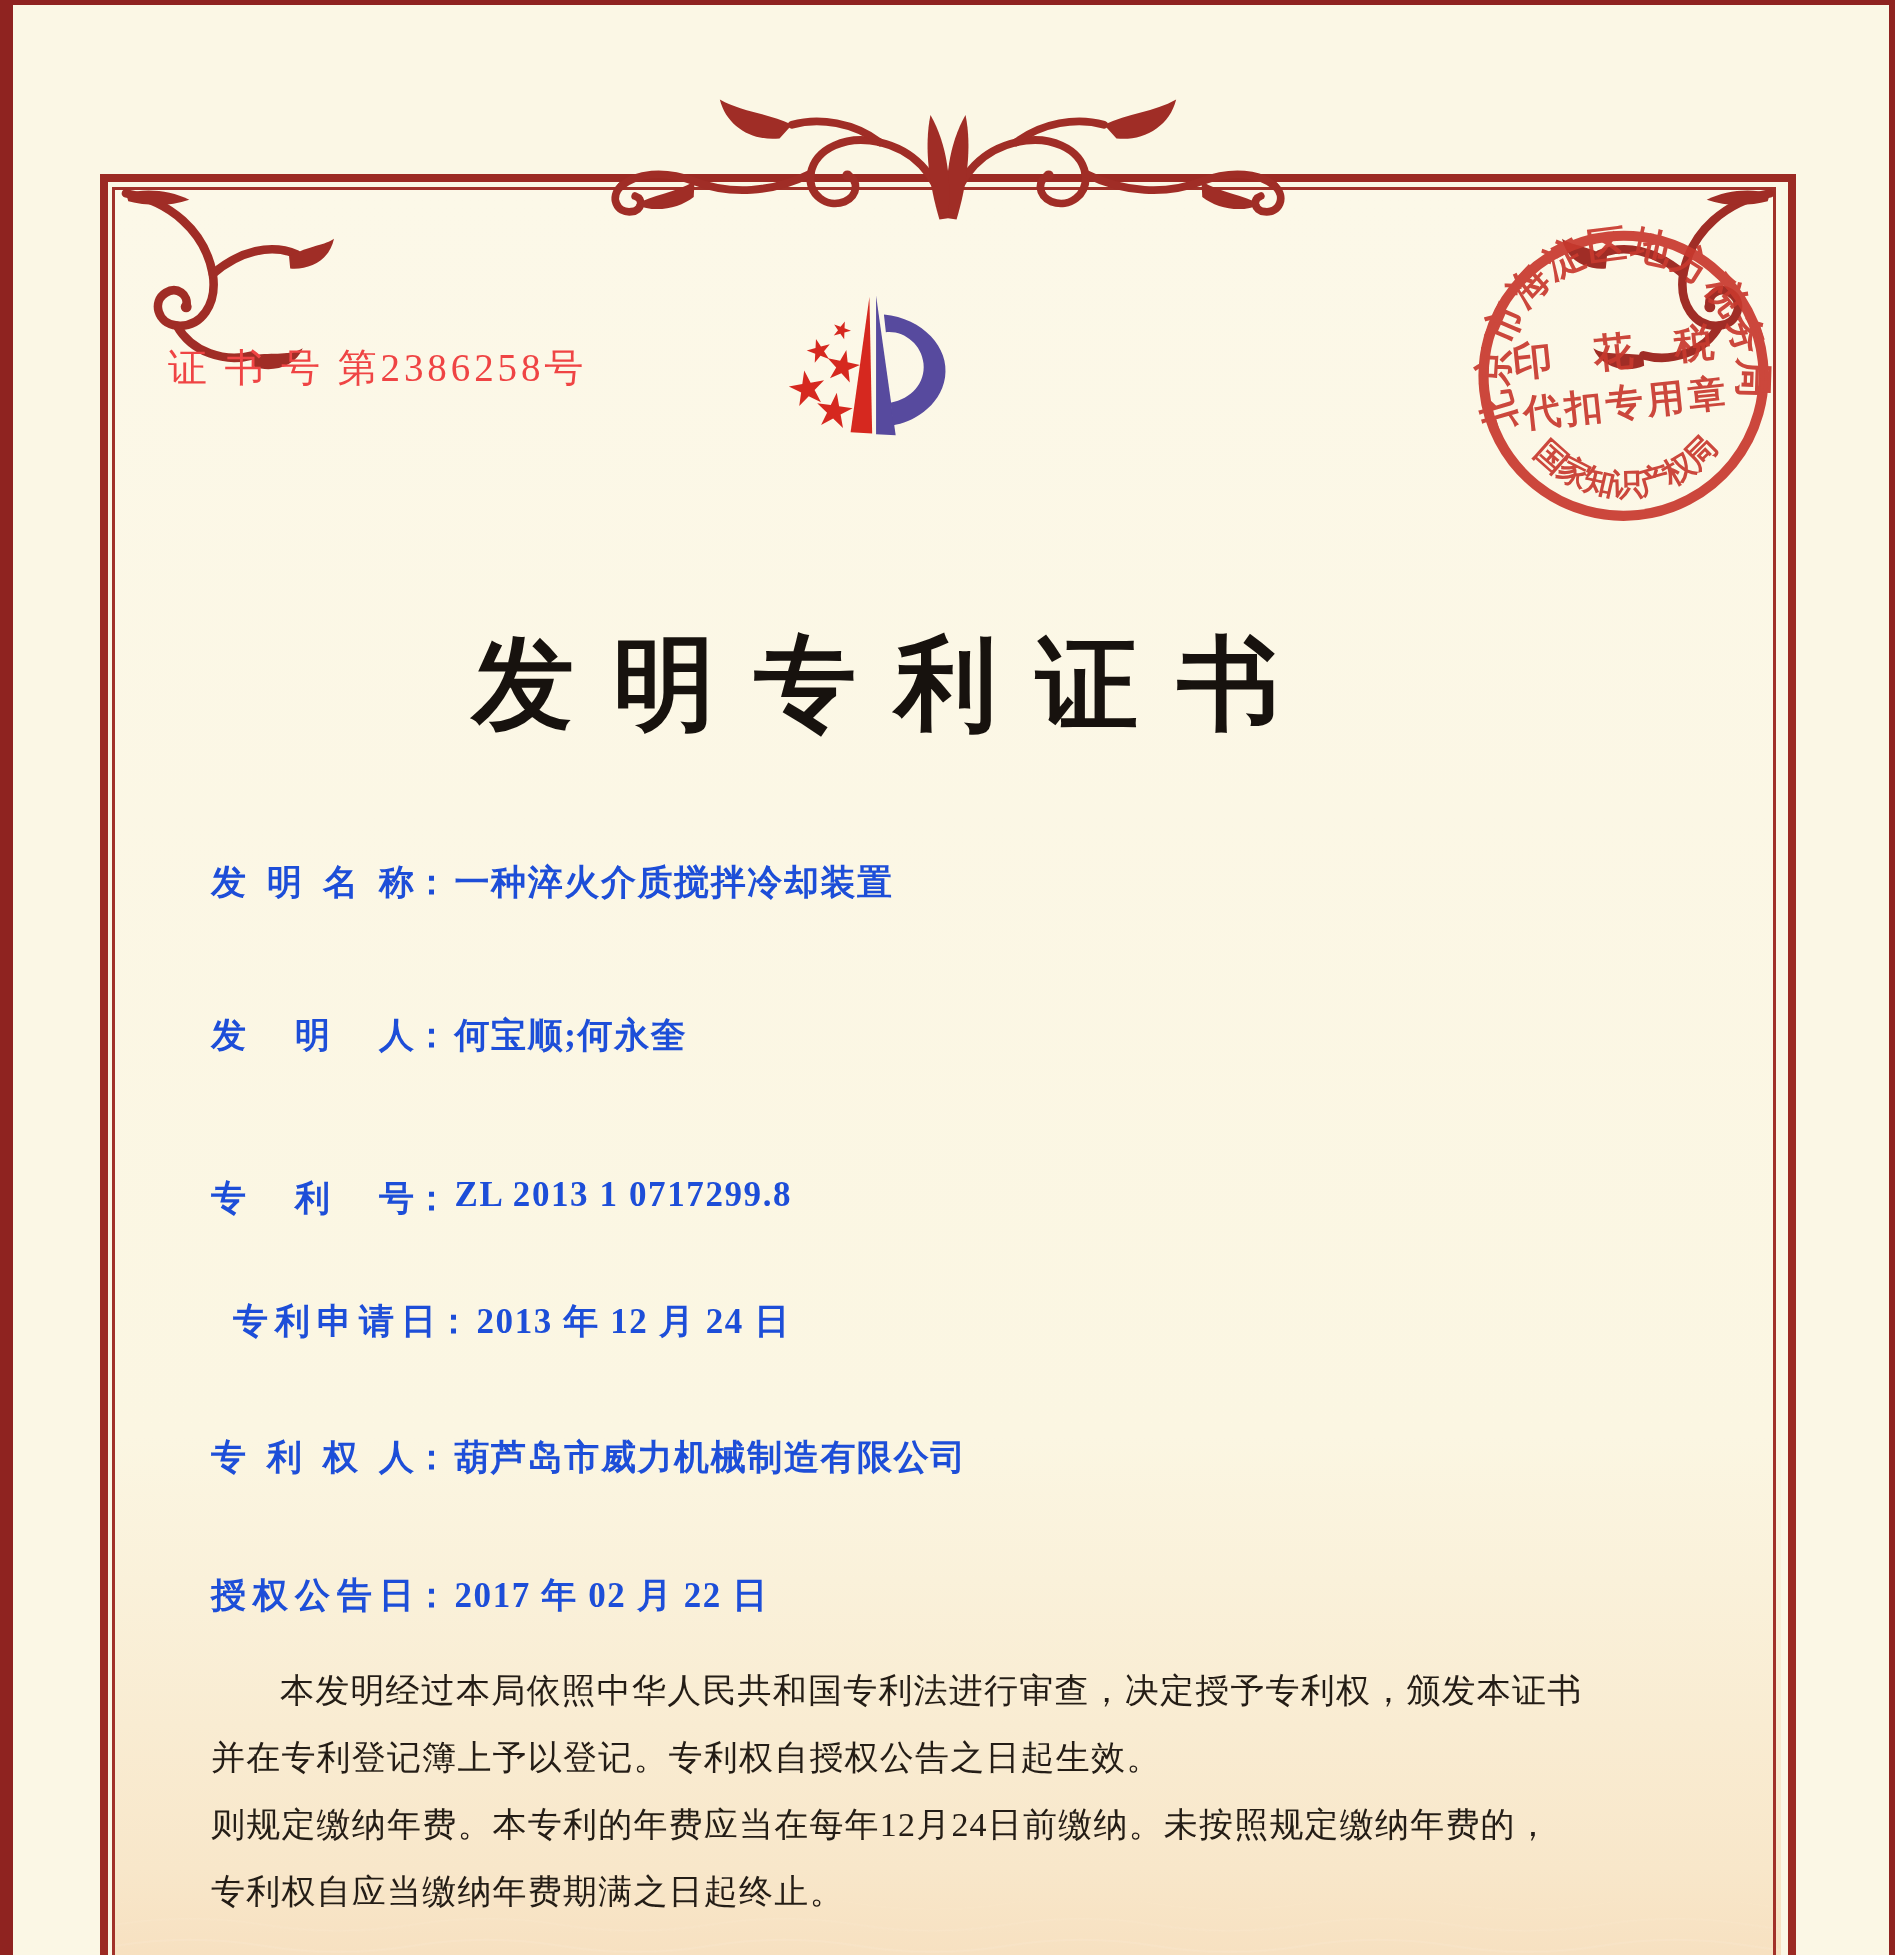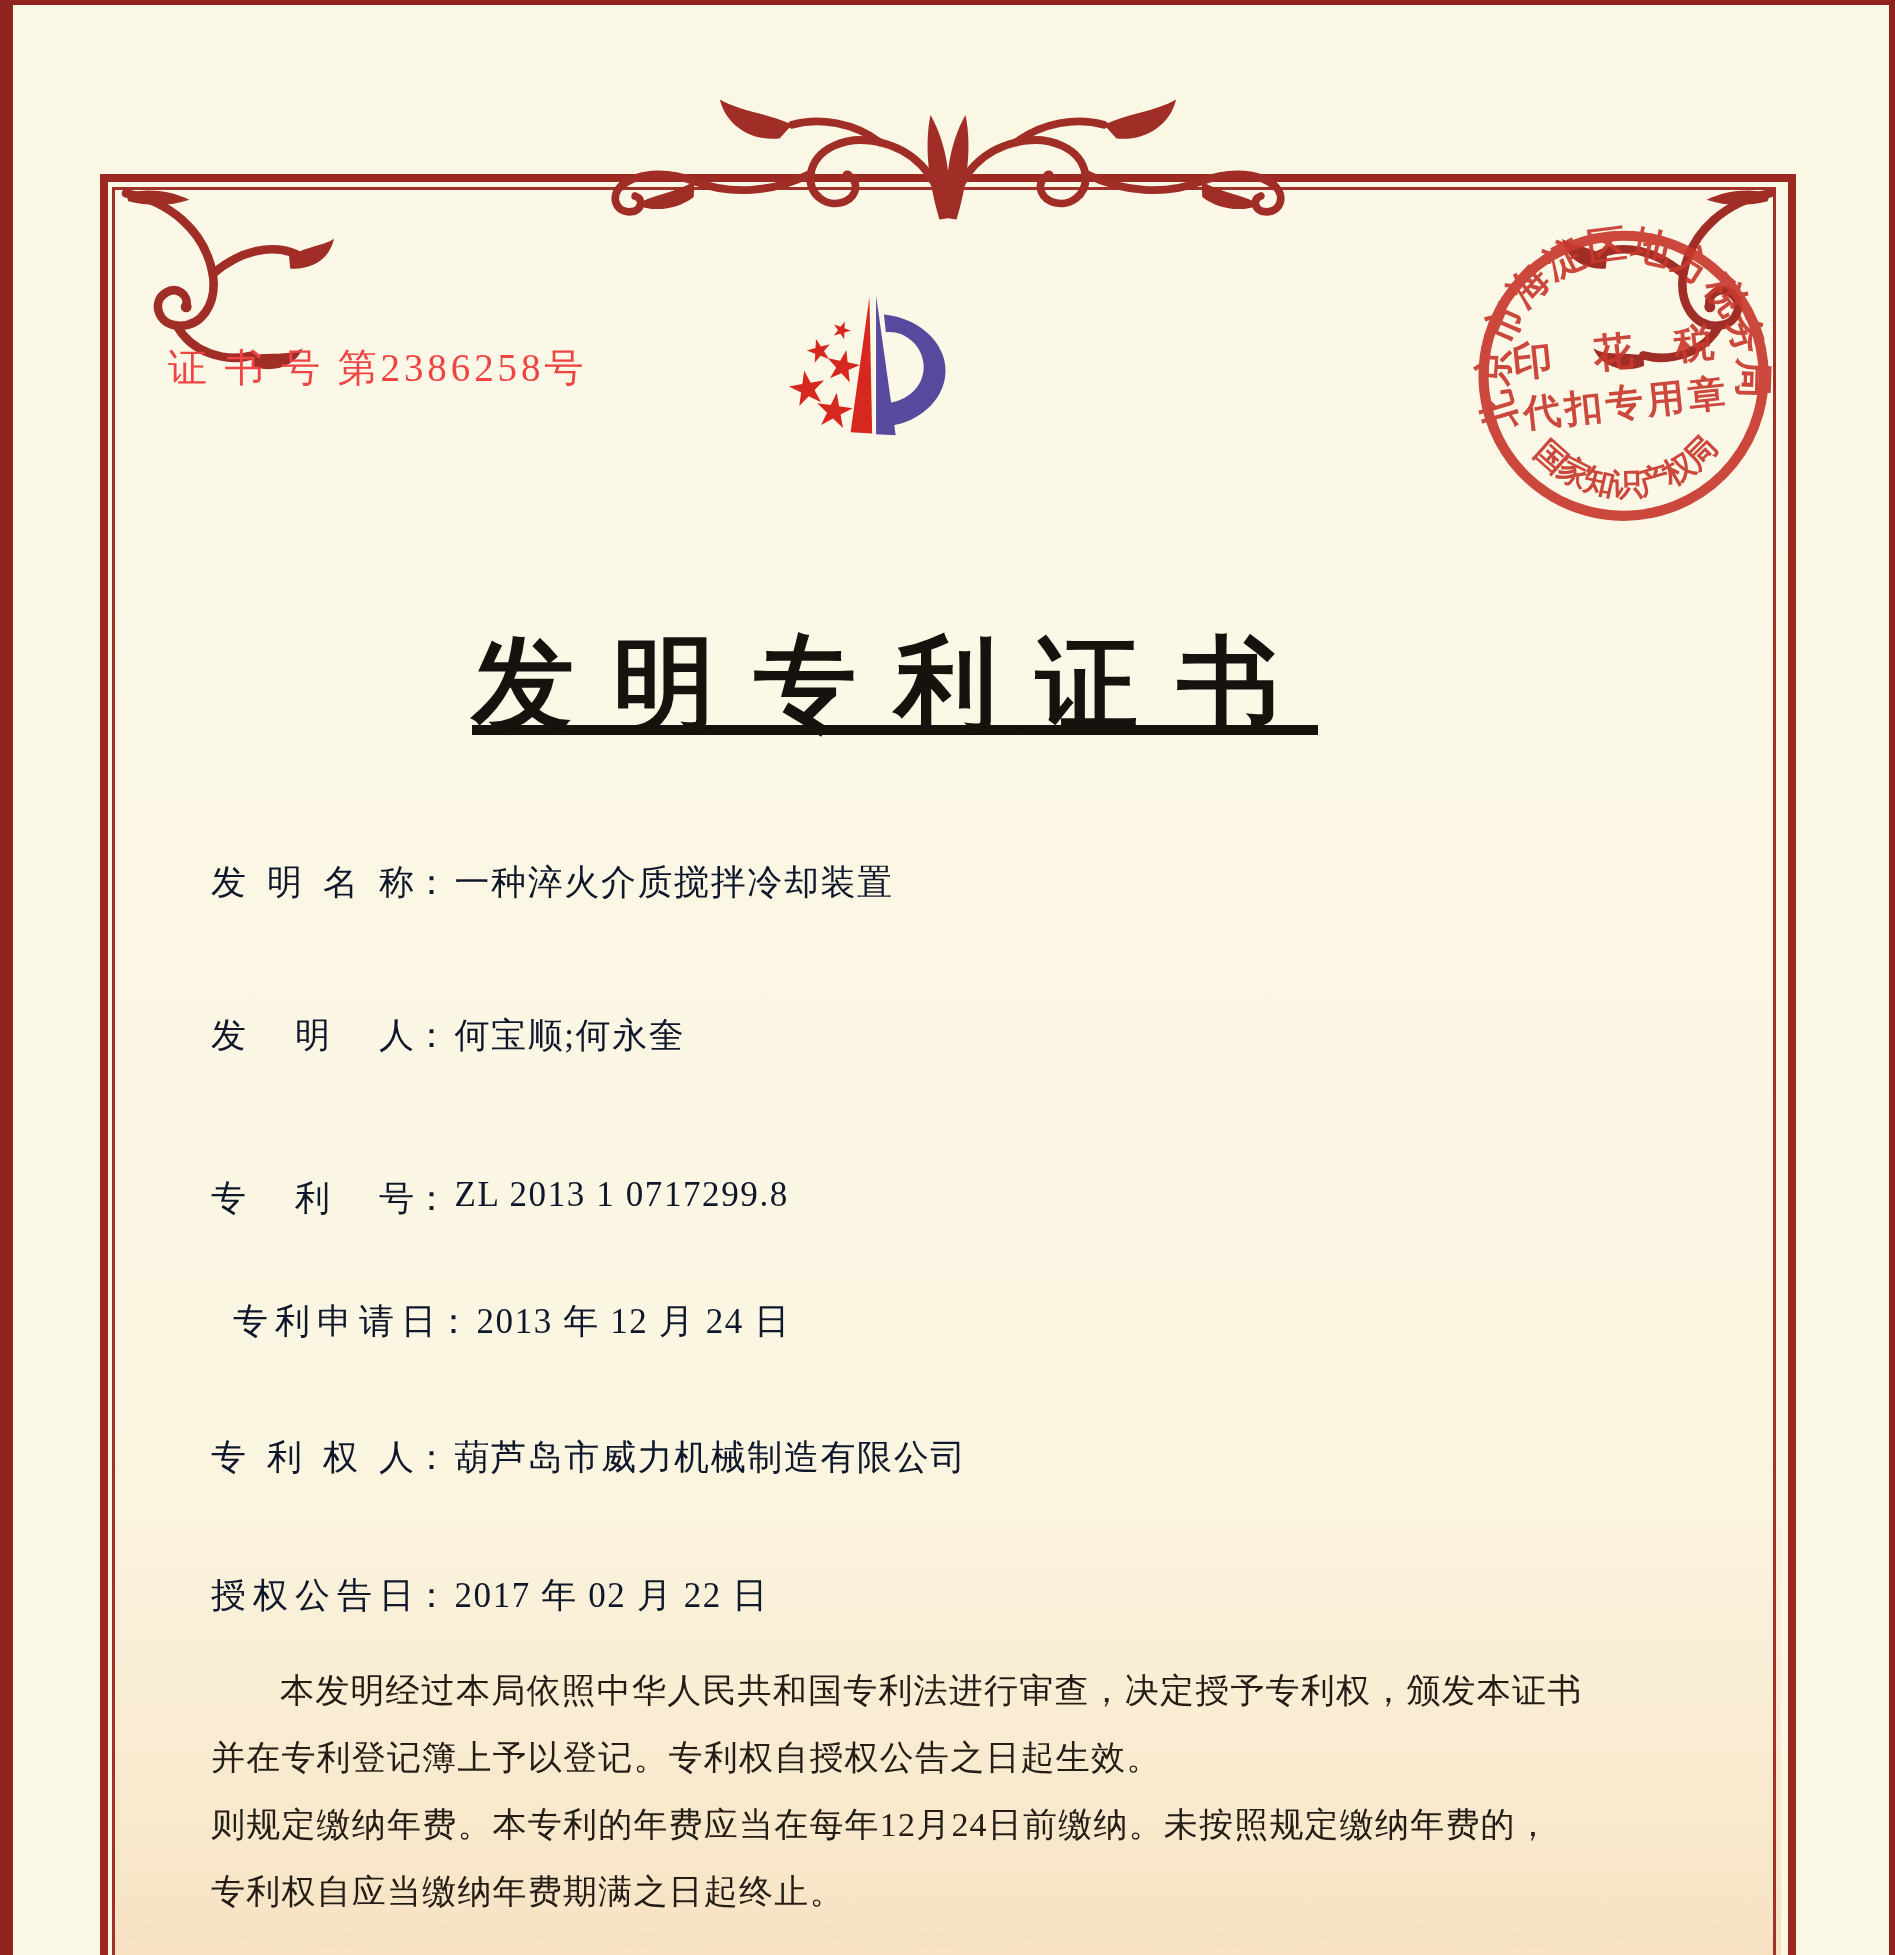--- a/index.html
+++ b/index.html
@@ -13,22 +13,22 @@
   #edge-right{right:0;top:0;width:7px;height:2743px;}
   
   #panel{left:115px;top:190px;width:1666px;height:2397px;
          background:linear-gradient(180deg,#fcf8e8 0%,#fbf6e2 52%,#f8e7ca 70%,#f4cda4 85%,#f2c79c 100%);}
   
   #frame-outer{left:100px;top:174px;width:1680px;height:2411px;border:8.6px solid #9c2a23;}
   #frame-inner{left:112px;top:187px;width:1658px;height:2389px;border:3.1px solid #a13129;}
   
   #cert-number{left:168px;top:341px;font-size:39px;letter-spacing:3.9px;color:#ef4444;}
   #title{left:113px;top:617px;width:1564px;text-align:center;font-size:102px;font-weight:700;
-         letter-spacing:39px;color:#17120e;text-decoration:underline;}
-  .field-row{left:211px;width:1525px;font-size:35px;white-space:nowrap;color:#0f172a;}
+         letter-spacing:39px;color:#17120e;}
+  .field-row{left:211px;width:1525px;font-size:35px;white-space:nowrap;color:#1d4ed8;font-weight:bold;}
   .field-label{display:inline-block;width:203px;text-align:justify;text-align-last:justify;vertical-align:top;}
   .field-colon{display:inline-block;vertical-align:top;}
   .field-value{display:inline-block;margin-left:5.5px;vertical-align:top;letter-spacing:1.6px;}
   #row-0{top:859px;} #row-1{top:1012px;} #row-2{top:1175px;}
   #row-3{top:1298px;margin-left:22px;} #row-4{top:1434px;} #row-5{top:1572px;}
   #body-text{left:211px;top:1657px;width:1486px;font-size:34px;letter-spacing:1.2px;color:#241d16;}
   .bl{height:67px;line-height:67px;white-space:nowrap;}
   .ind{text-indent:69px;}
   svg{display:block;}
   .orn-tr{transform:scaleX(-1);}

